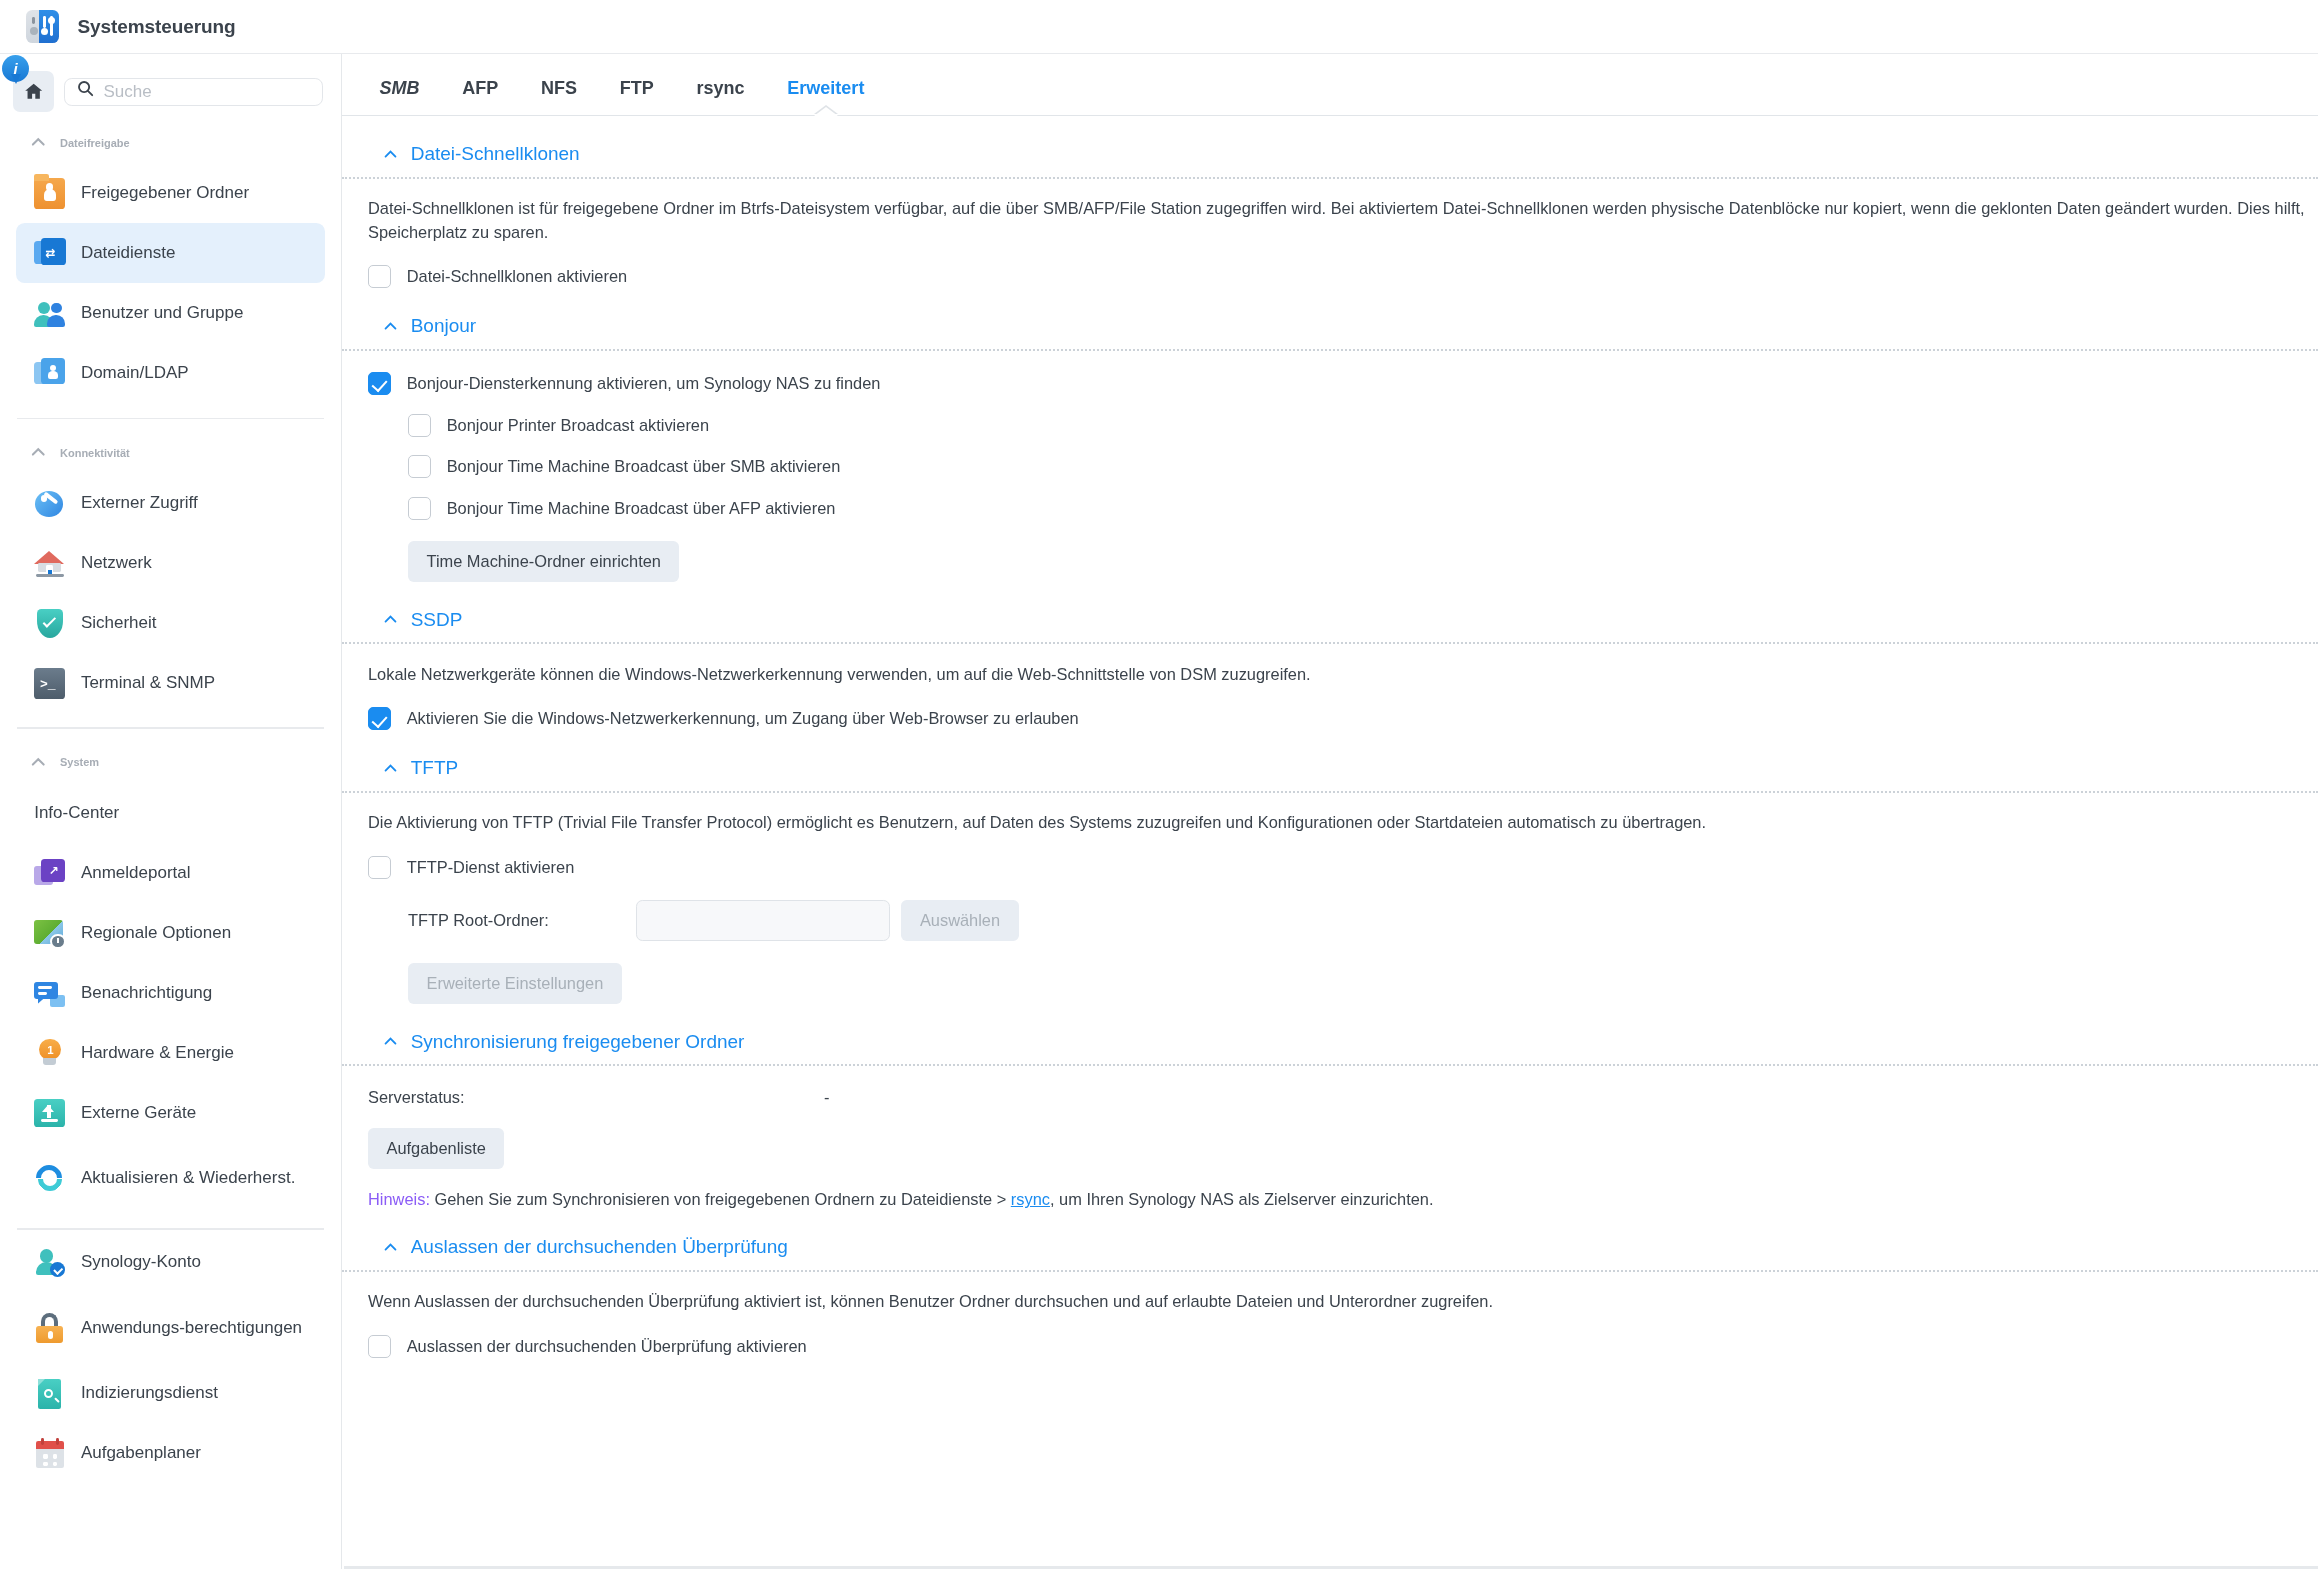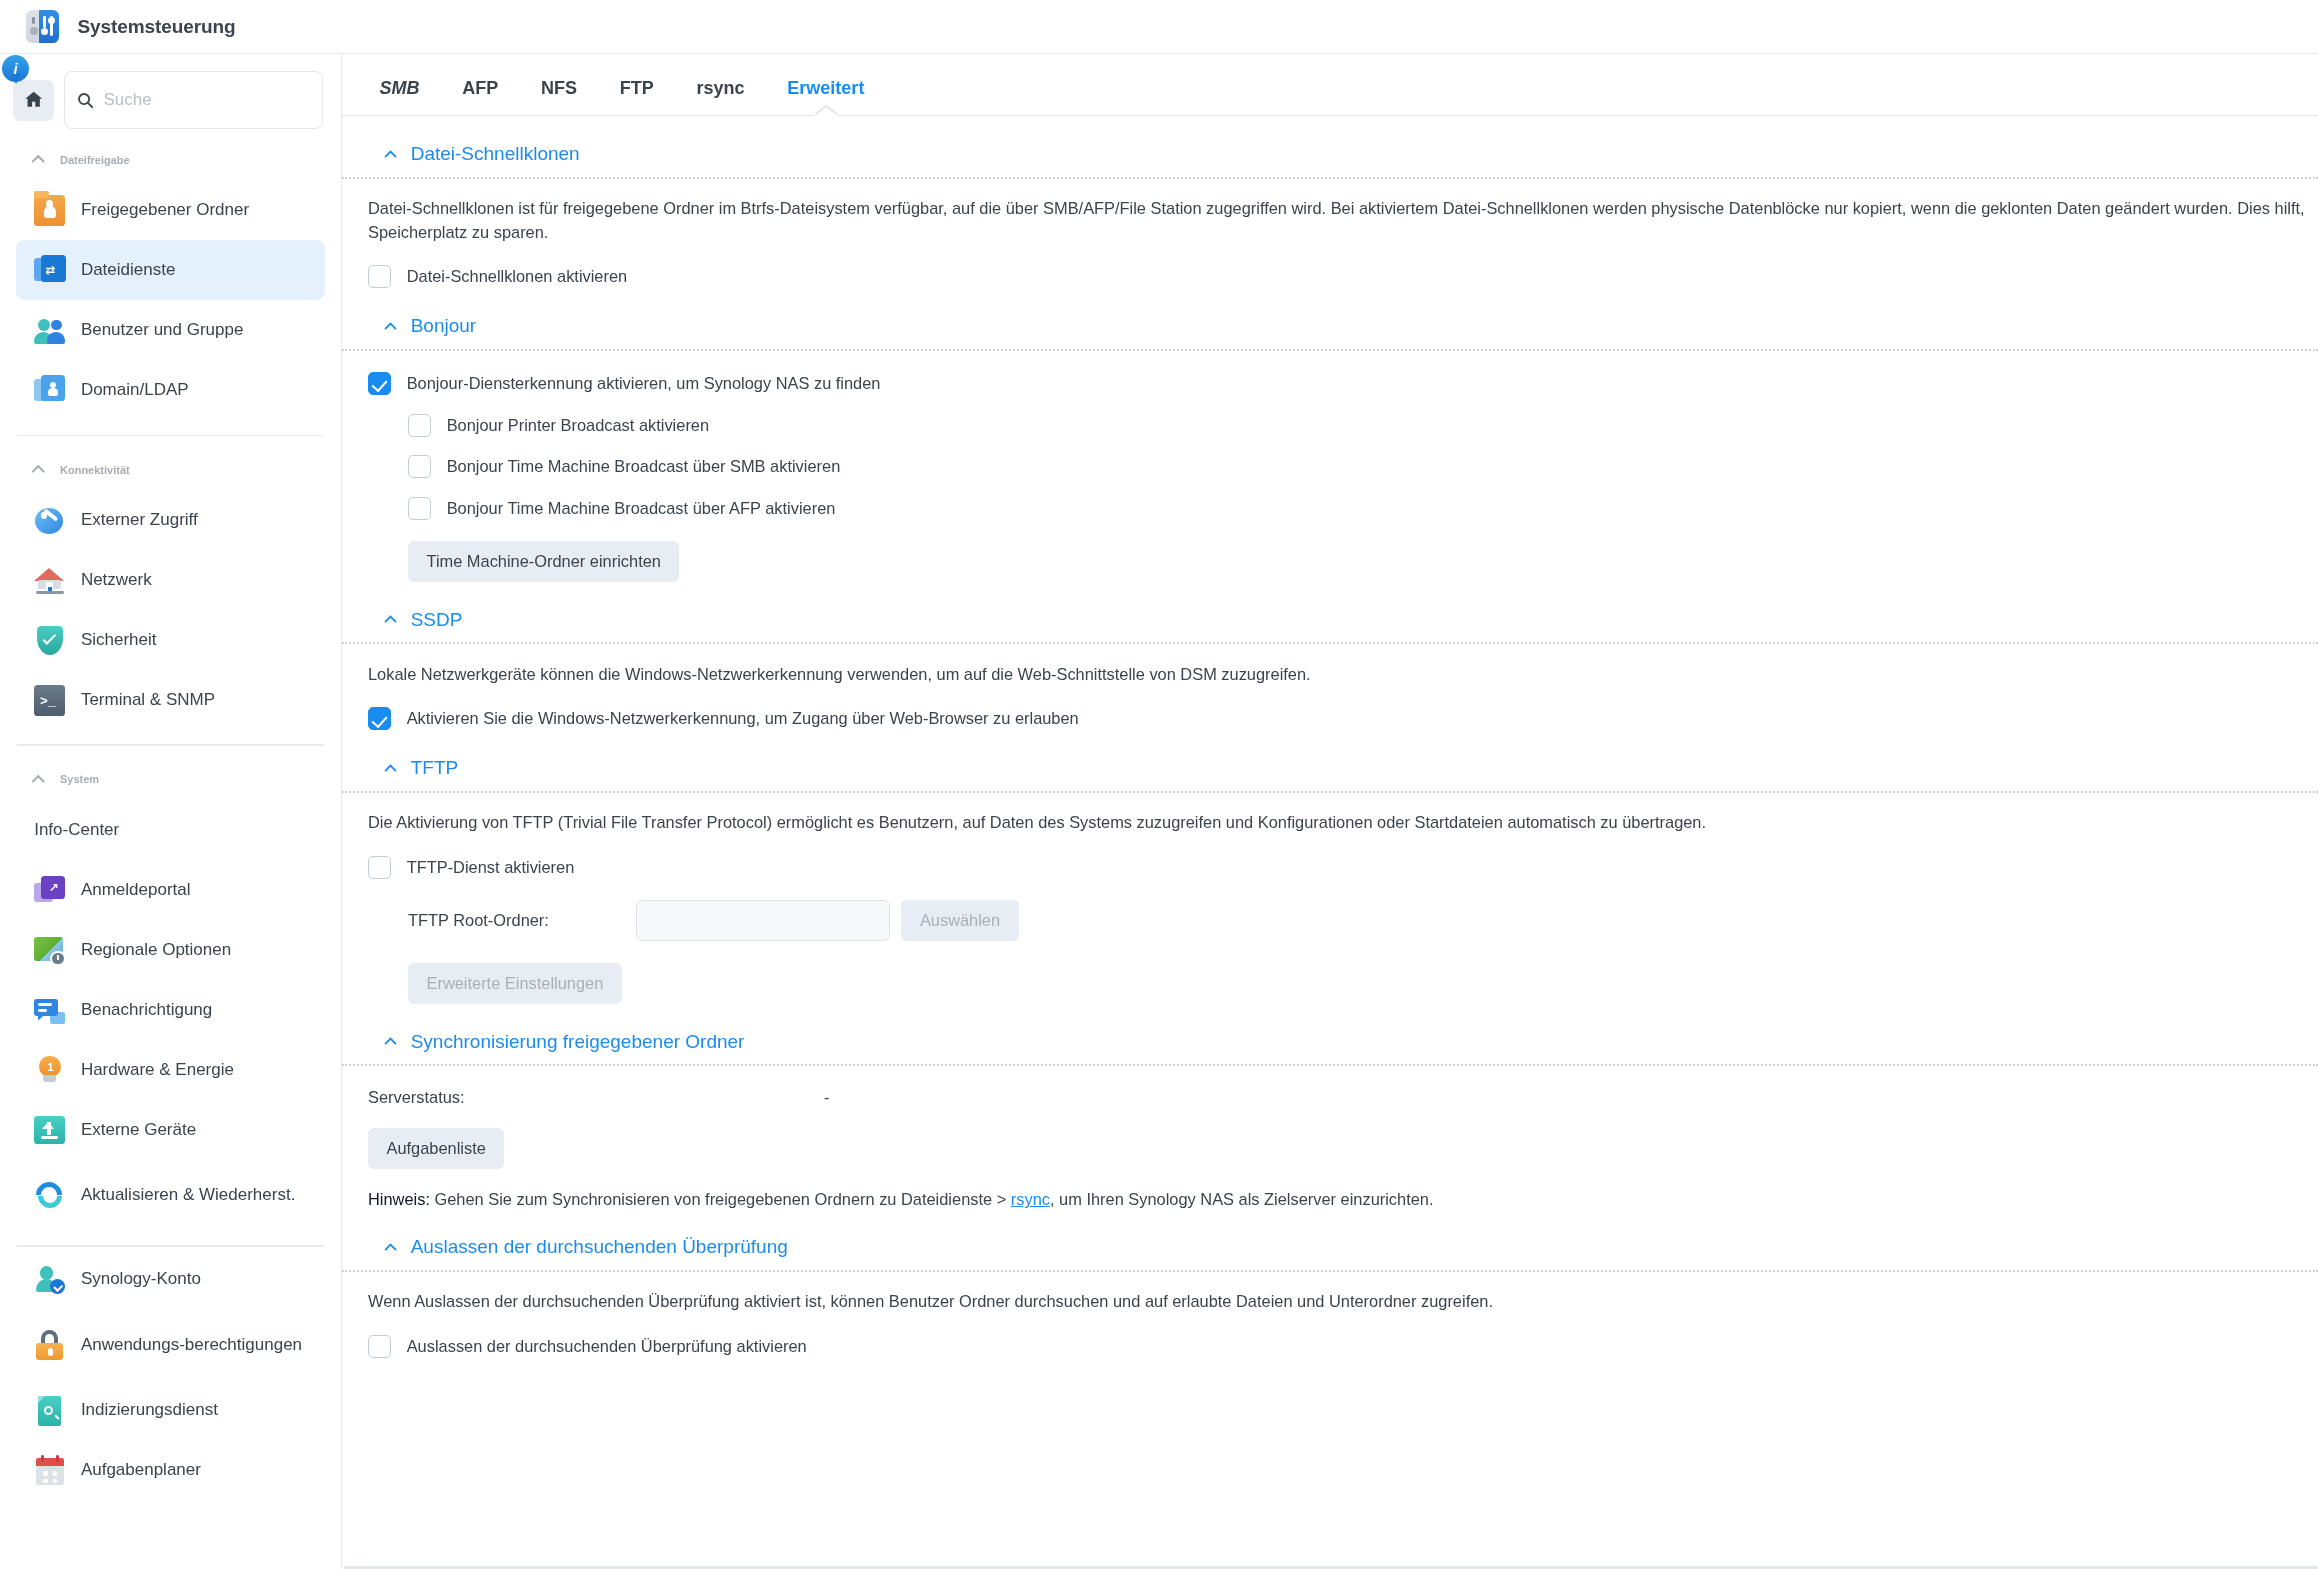--- a/index.html
+++ b/index.html
@@ -55,23 +55,23 @@
     position: relative;
   }
   .searchrow { display: flex; align-items: center; padding: 0 18.5px 0 13px; gap: 10px; }
   .home-btn {
     width: 41px; height: 41px; flex: 0 0 41px;
     background: #e8edf3; border-radius: 7.1px;
     display: flex; align-items: center; justify-content: center;
   }
   .home-btn svg { width: 21.4px; height: 21.4px; }
   .search-box {
-    flex: 1 1 auto; height: 58px;
+    flex: 1 1 auto; height: 28px;
     border: 1.4px solid #e3e6ea; border-radius: 7.8px;
-    display: flex; align-items: center; padding: 0 11.4px; gap: 8.6px;
+    display: flex; padding: 0 11.4px; gap: 8.6px;
     background: #fff;
   }
   .search-box svg { width: 18.5px; height: 18.5px; flex: 0 0 18.5px; }
   .search-box input {
     border: 0; outline: 0; font-size: 17px; color: #3b434c;
     font-family: inherit; width: 100%; background: transparent;
   }
   .search-box input::placeholder { color: #b9bec5; }
 
   .group-header {
@@ -248,21 +248,21 @@
     background: #f7f8fa; font-size: 16.4px; color: #3b434c; padding: 0 10px;
     font-family: inherit; outline: none;
   }
   .pickbtn { margin-left: 11.4px; }
 
   .statusrow { display: flex; align-items: center; padding-top: 21.4px; }
   .statuslabel { font-size: 16.4px; color: #3b434c; width: 456px; }
   .statusval { font-size: 16.4px; color: #3b434c; }
 
   .notice { font-size: 16.4px; color: #3b434c; padding-top: 21.4px; white-space: nowrap; }
-  .notice .tag { color: #0f172a; }
+  .notice .tag { color: #8b5cf6; }
   .notice a { color: #1a8cf0; text-decoration: underline; }
 
   .btnrow { padding-top: 21.4px; }
   .btnrow.indent { padding-left: 40px; }
 
   
   .bottom-strip {
     position: absolute; left: 344px; right: 0; bottom: 0;
     height: 4.3px; background: #e6e9ec;
   }

